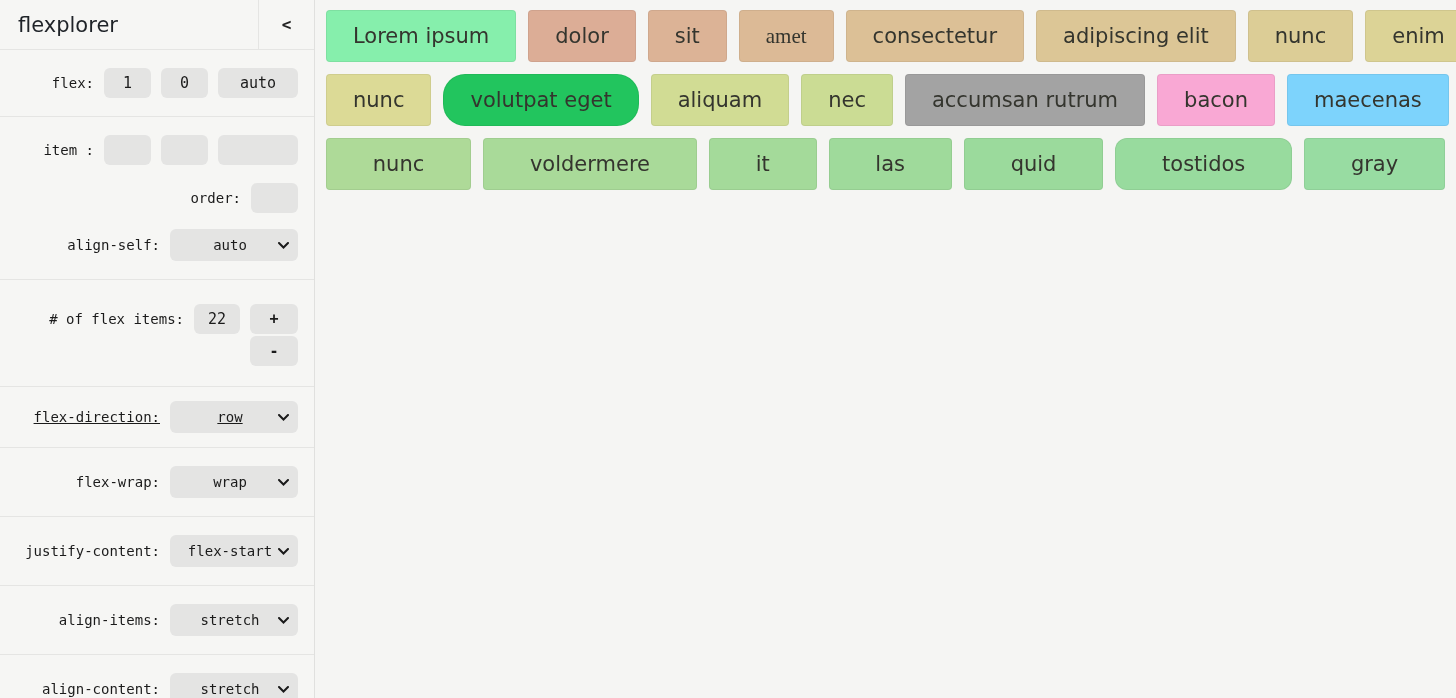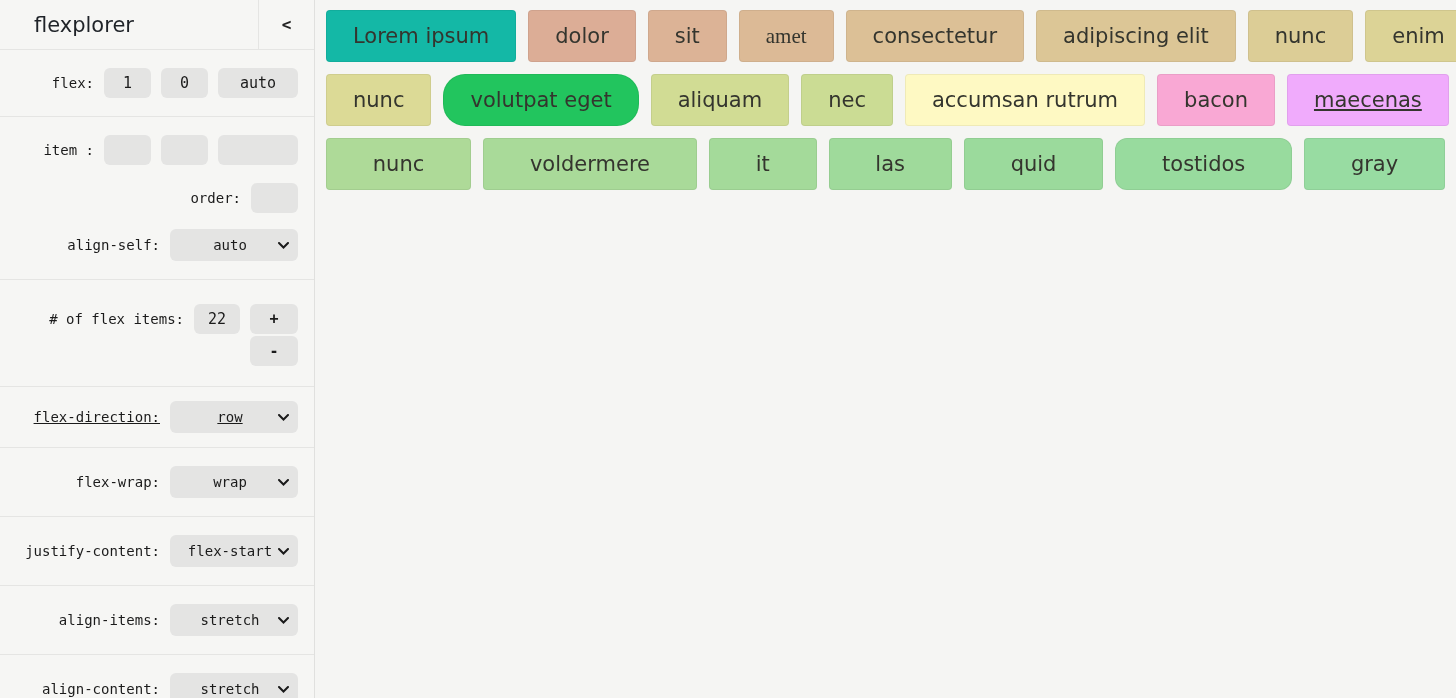--- a/index.html
+++ b/index.html
@@ -12,21 +12,21 @@
   .app { display: flex; width: 100%; height: 100%; }
 
   
   .sidebar {
     width: 315px; min-width: 315px; height: 100%;
     background: #f6f6f4;
     border-right: 1px solid #e0e0de;
   }
   .sidebar-header { height: 50px; display: flex; border-bottom: 1px solid #e5e5e3; }
   .title-cell {
-    flex: 1; display: flex; align-items: center; padding-left: 34px;
+    flex: 1; display: flex; align-items: center; padding-left: 18px;
     font-family: "DejaVu Sans", "Liberation Sans", sans-serif;
     font-size: 21px; color: #1f2328;
   }
   .collapse-cell { width: 56px; border-left: 1px solid #e5e5e3; display: flex; align-items: center; justify-content: center; }
   .collapse-btn {
     background: none; border: none; cursor: pointer;
     font-family: "DejaVu Sans Mono", monospace; font-size: 16px; font-weight: bold; color: #222;
   }
 
   .section { border-bottom: 1px solid #e5e5e3; padding: 18px 16px; }
@@ -183,37 +183,37 @@
               <path d="M1 1l4.5 4.5L10 1" stroke="#1a1a1a" stroke-width="2" fill="none" stroke-linecap="round"></path>
             </svg>
         </div>
       </div>
     </section>
 
   </aside>
 
   <main class="stage">
       <div class="item-row">
-        <div class="flex-item" style="background: #14b8a6;">Lorem ipsum</div>
+        <div class="flex-item" style="background: #86efac;">Lorem ipsum</div>
         <div class="flex-item" style="background: rgb(220, 173, 150);">dolor</div>
         <div class="flex-item" style="background: rgb(220, 179, 150);">sit</div>
         <div class="flex-item" style="background: rgb(220, 186, 150); font-family: Liberation Serif, serif;">amet</div>
         <div class="flex-item" style="background: rgb(220, 192, 150);">consectetur</div>
         <div class="flex-item" style="background: rgb(220, 198, 150);">adipiscing elit</div>
         <div class="flex-item" style="background: rgb(220, 205, 150);">nunc</div>
         <div class="flex-item" style="background: rgb(220, 211, 150);">enim</div>
       </div>
       <div class="item-row">
         <div class="flex-item" style="background: rgb(220, 218, 150);">nunc</div>
         <div class="flex-item" style="background: #22c55e; border-radius: 22px;">volutpat eget</div>
         <div class="flex-item" style="background: rgb(209, 220, 148);">aliquam</div>
         <div class="flex-item" style="background: rgb(203, 220, 148);">nec</div>
-        <div class="flex-item" style="background: #fef9c3;">accumsan rutrum</div>
+        <div class="flex-item" style="background: #a3a3a3;">accumsan rutrum</div>
         <div class="flex-item" style="background: #f9a8d4;">bacon</div>
-        <div class="flex-item" style="background: #f0abfc; text-decoration: underline;">maecenas</div>
+        <div class="flex-item" style="background: #7dd3fc;">maecenas</div>
       </div>
       <div class="item-row">
         <div class="flex-item" style="background: rgb(174, 218, 152);">nunc</div>
         <div class="flex-item" style="background: rgb(169, 218, 153);">voldermere</div>
         <div class="flex-item" style="background: rgb(164, 218, 154);">it</div>
         <div class="flex-item" style="background: rgb(159, 218, 155);">las</div>
         <div class="flex-item" style="background: rgb(155, 218, 156);">quid</div>
         <div class="flex-item" style="background: rgb(152, 219, 158); border-radius: 12px;">tostidos</div>
         <div class="flex-item" style="background: rgb(152, 220, 162);">gray</div>
       </div>

